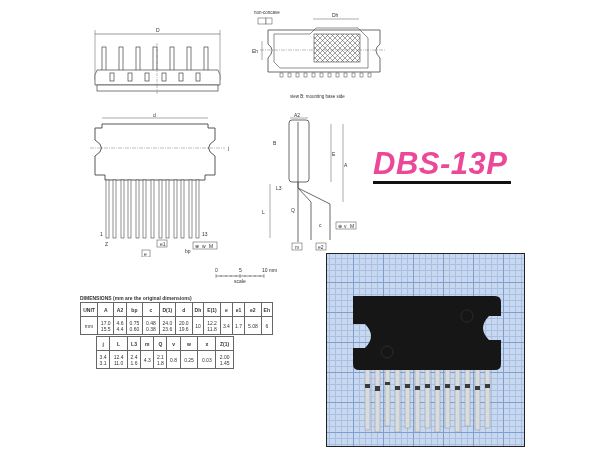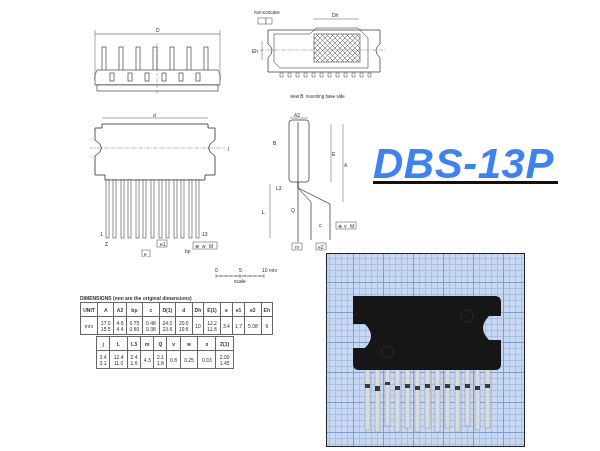--- a/index.html
+++ b/index.html
@@ -1,19 +1,19 @@
 <!DOCTYPE html>
 <html><head>
 <meta charset="utf-8">
 <style>
   html, body { margin:0; padding:0; background:#ffffff; }
   body { width:600px; height:451px; position:relative; overflow:hidden; font-family:"Liberation Sans", sans-serif; color:#222; }
   .abs { position:absolute; }
   svg text { font-family:"Liberation Sans", sans-serif; fill:#333; }
-  .title { position:absolute; left:373px; top:147px; font-size:42px; font-weight:bold; font-style:italic; color:#3b82f6; letter-spacing:0.5px; border-bottom:3px solid #111; line-height:34px; padding:0 4px 0 0; }
+  .title { position:absolute; left:373px; top:147px; font-size:31px; font-weight:bold; font-style:italic; color:#ec4899; letter-spacing:0.5px; border-bottom:3px solid #111; line-height:34px; padding:0 4px 0 0; }
   .dim-head { position:absolute; left:80px; top:295px; font-size:5px; font-weight:bold; color:#333; }
   table.dims { position:absolute; border-collapse:collapse; font-size:5px; color:#333; }
   table.dims td { border:0.8px solid #666; text-align:center; padding:0; }
   table.dims td.h { font-weight:bold; height:13px; }
   table.dims td.v { height:17px; line-height:6px; }
   .photo { position:absolute; left:326px; top:253px; width:197px; height:192px; border:1.5px solid #222; overflow:hidden;
     background-color:#c8d8ef;
     background-image:
       linear-gradient(#7f9ed0 1px, transparent 1px),
       linear-gradient(90deg, #7f9ed0 1px, transparent 1px),

